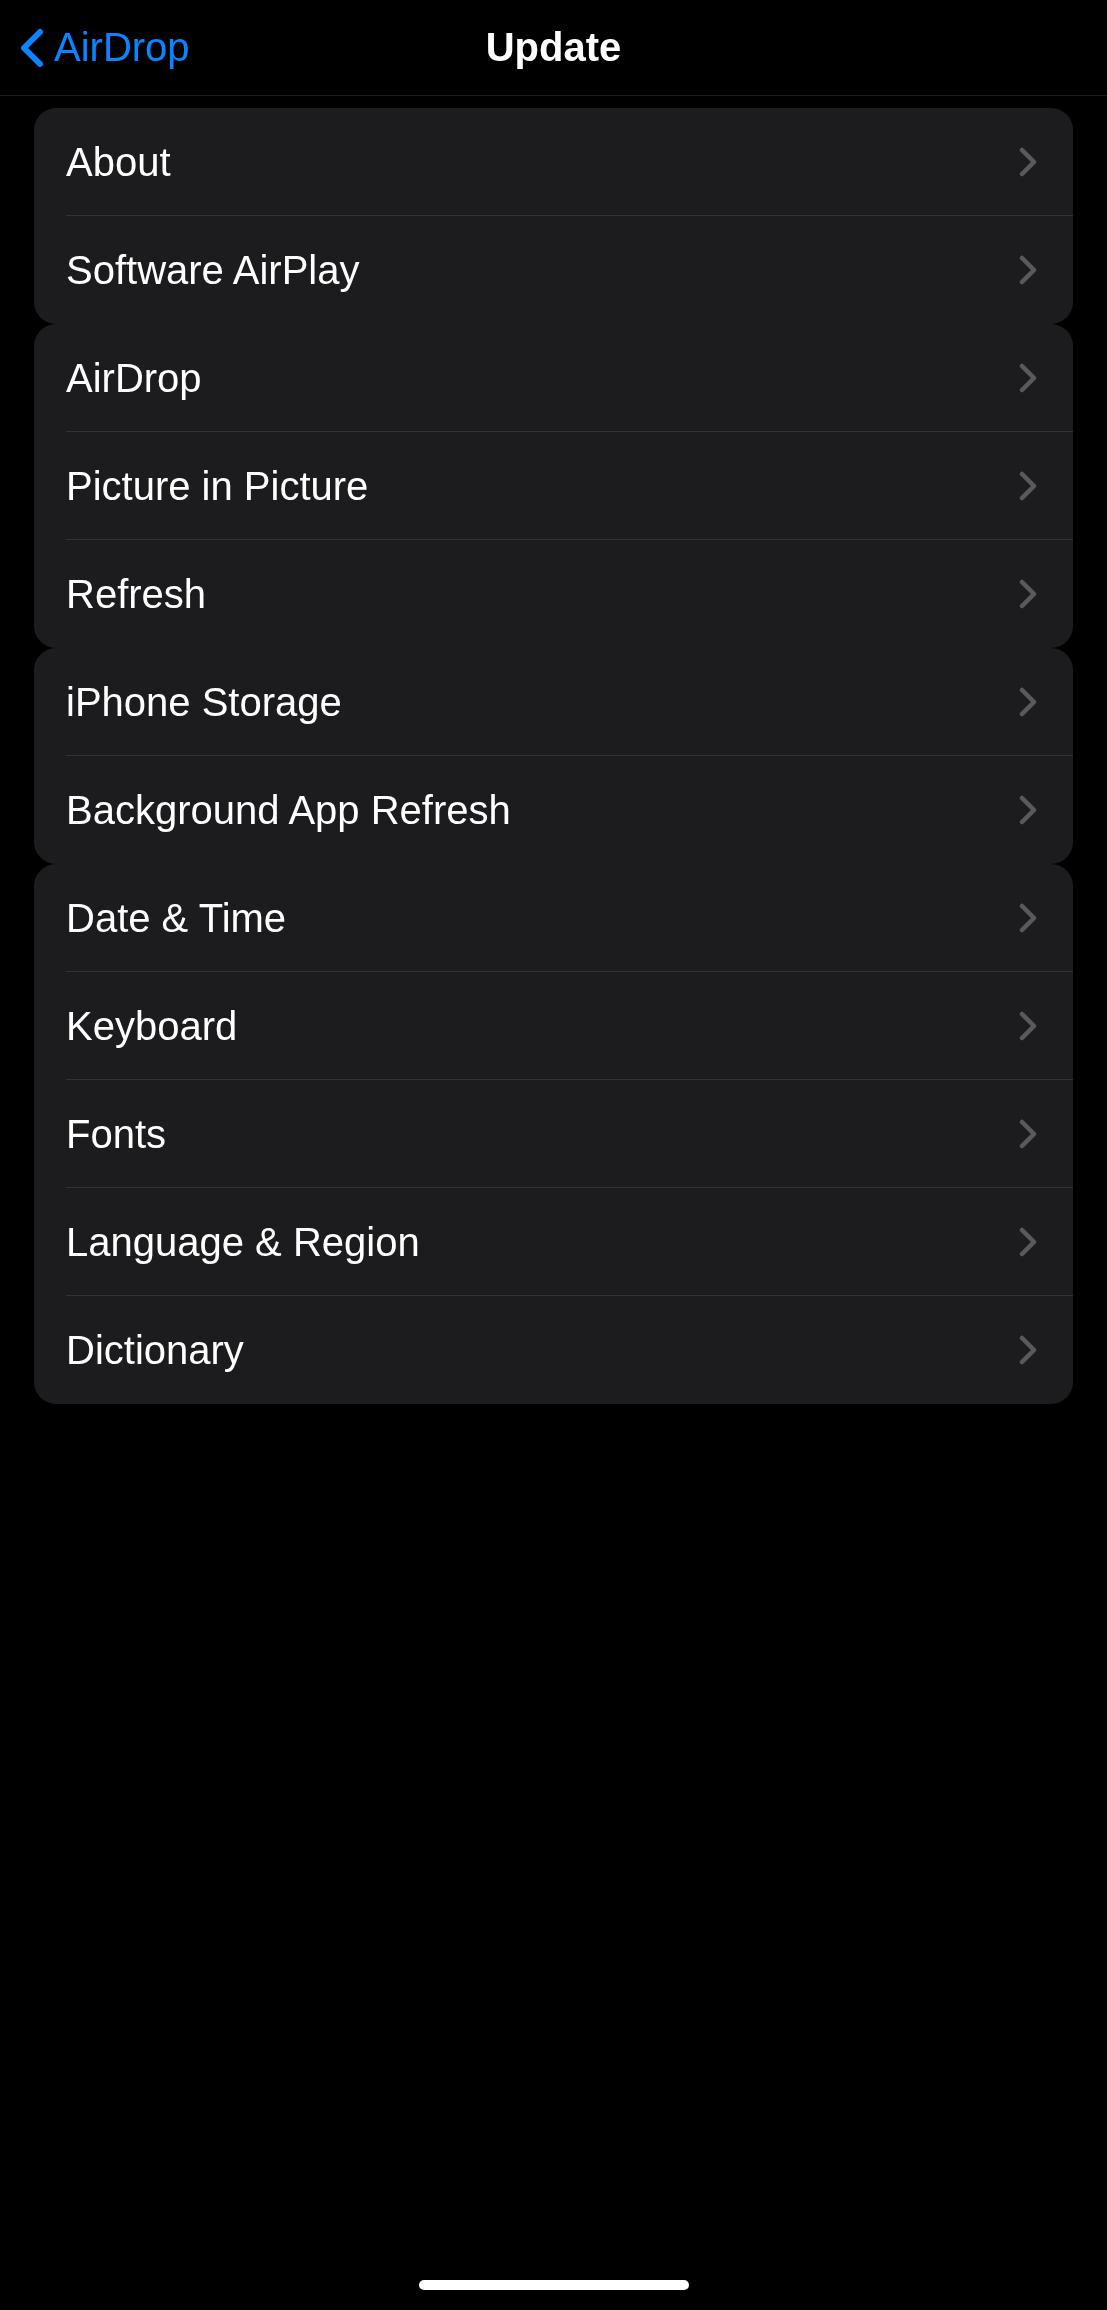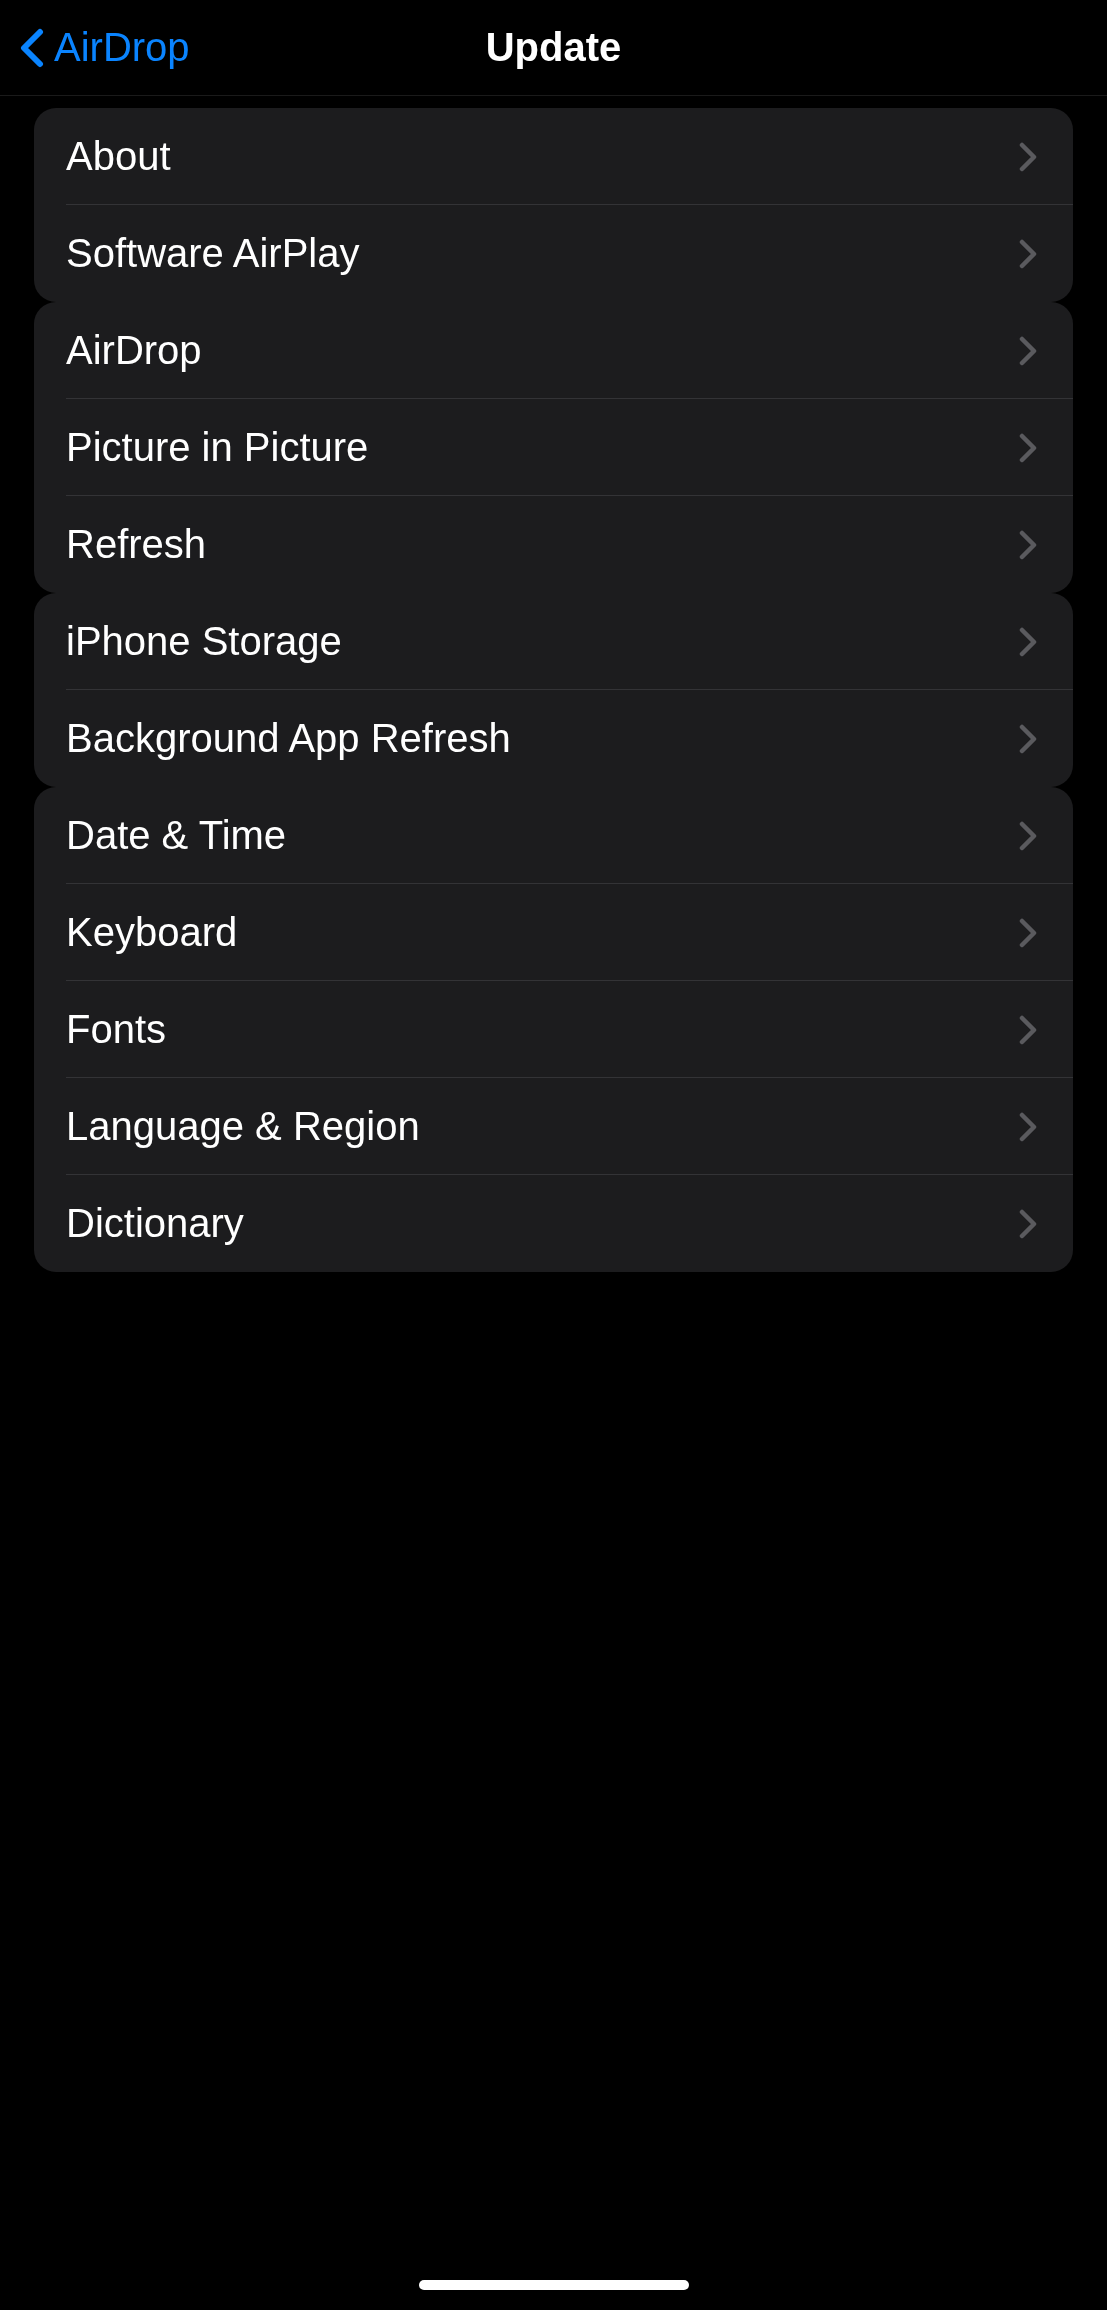--- a/index.html
+++ b/index.html
@@ -65,21 +65,21 @@
     }
 
     .group:first-child {
       margin-top: 12px;
     }
 
     .row {
       display: flex;
       align-items: center;
       justify-content: space-between;
-      height: 97px;
+      height: 108px;
       padding: 0 36px 0 32px;
       cursor: pointer;
       position: relative;
     }
 
     .row:not(:last-child)::after {
       content: "";
       position: absolute;
       bottom: 0;
       left: 32px;

